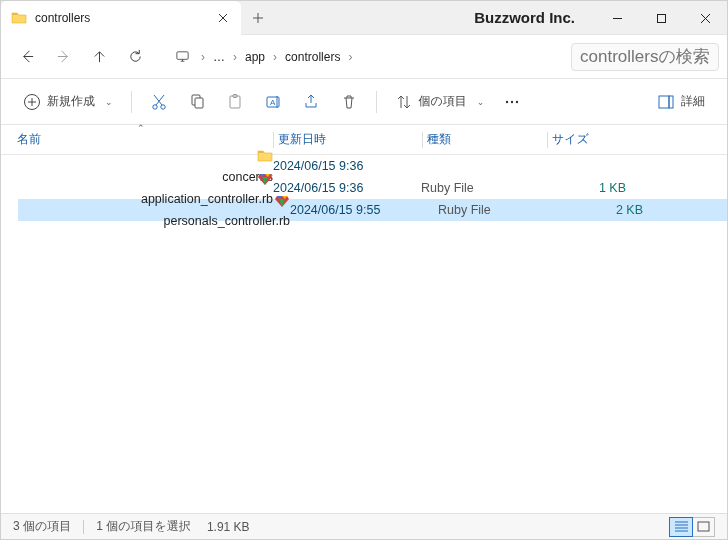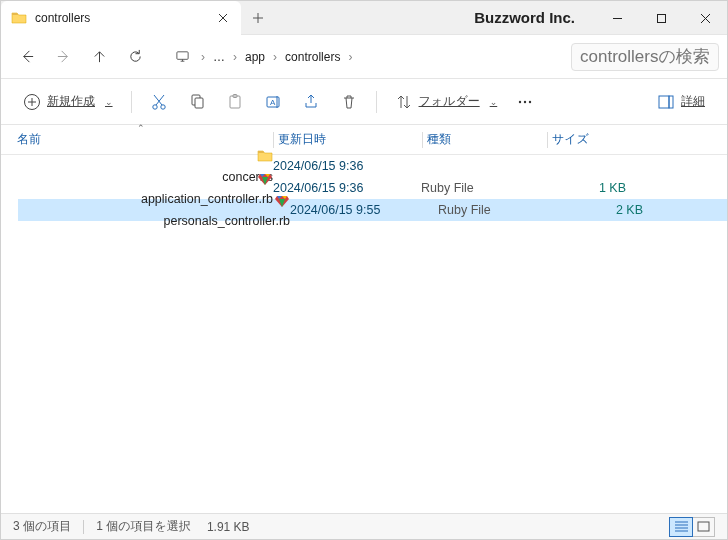--- a/index.html
+++ b/index.html
@@ -23,21 +23,21 @@
 .navbar { height: 44px; background: #fff; display: flex; align-items: center; padding: 0 8px; border-bottom: 1px solid #e5e5e5; }
 .nav-btn { width: 36px; height: 36px; display: flex; align-items: center; justify-content: center; color: #555; cursor: pointer; border-radius: 4px; }
 .nav-btn svg { width: 15px; height: 15px; }
 .breadcrumbs { display: flex; align-items: center; margin-left: 6px; flex: 1; }
 .crumb-sep { color: #888; margin: 0 6px; font-size: 12px; }
 .crumb { color: #222; cursor: pointer; padding: 4px 2px; }
 .search { width: 148px; height: 28px; border: 1px solid #e0e0e0; border-radius: 4px; padding: 0 8px; font-size: 17px; color: #555; background: #fafafa; }
 
 
 .toolbar { height: 46px; background: #fff; display: flex; align-items: center; padding: 0 14px; border-bottom: 1px solid #e5e5e5; gap: 4px; }
-.tb-btn { height: 32px; display: flex; align-items: center; justify-content: center; color: #444; cursor: pointer; border-radius: 4px; padding: 0 8px; text-decoration: underline; }
+.tb-btn { height: 32px; display: flex; align-items: center; justify-content: center; color: #444; cursor: pointer; border-radius: 4px; padding: 0 8px; }
 .tb-btn.text { gap: 6px; }
 .tb-btn .chev { font-size: 9px; color: #666; margin-left: 4px; }
 .tb-sep { width: 1px; height: 22px; background: #ddd; margin: 0 6px; }
 .tb-spacer { flex: 1; }
 .tb-icon { width: 18px; height: 18px; }
 
 
 .filelist { flex: 1; background: #fff; position: relative; }
 .columns { display: flex; height: 30px; align-items: center; color: #1a5fa8; font-size: 12px; padding-left: 16px; border-bottom: 1px solid #e8e8e8; }
 .col { cursor: pointer; }
@@ -200,21 +200,21 @@
     <div class="tb-btn">
       <svg class="tb-icon" viewBox="0 0 18 18">
           <path d="M4 5h10M7 5V3h4v2M6 5l1 10h4l1-10" stroke="#555" fill="none"></path>
         </svg>
     </div>
     <div class="tb-sep"></div>
     <div class="tb-btn text">
       <svg class="tb-icon" viewBox="0 0 18 18" width="15" height="15">
           <path d="M6 3v12M3 6l3-3 3 3M12 15V3M9 12l3 3 3-3" stroke="#555" fill="none"></path>
         </svg>
-      <span>フォルダー</span>
+      <span>個の項目</span>
       <span class="chev">⌄</span>
     </div>
     <div class="tb-btn">
       <svg width="16" height="16" viewBox="0 0 16 16">
           <circle cx="3" cy="8" r="1.2" fill="#333"></circle>
           <circle cx="8" cy="8" r="1.2" fill="#333"></circle>
           <circle cx="13" cy="8" r="1.2" fill="#333"></circle>
         </svg>
     </div>
     <div class="tb-spacer"></div>

